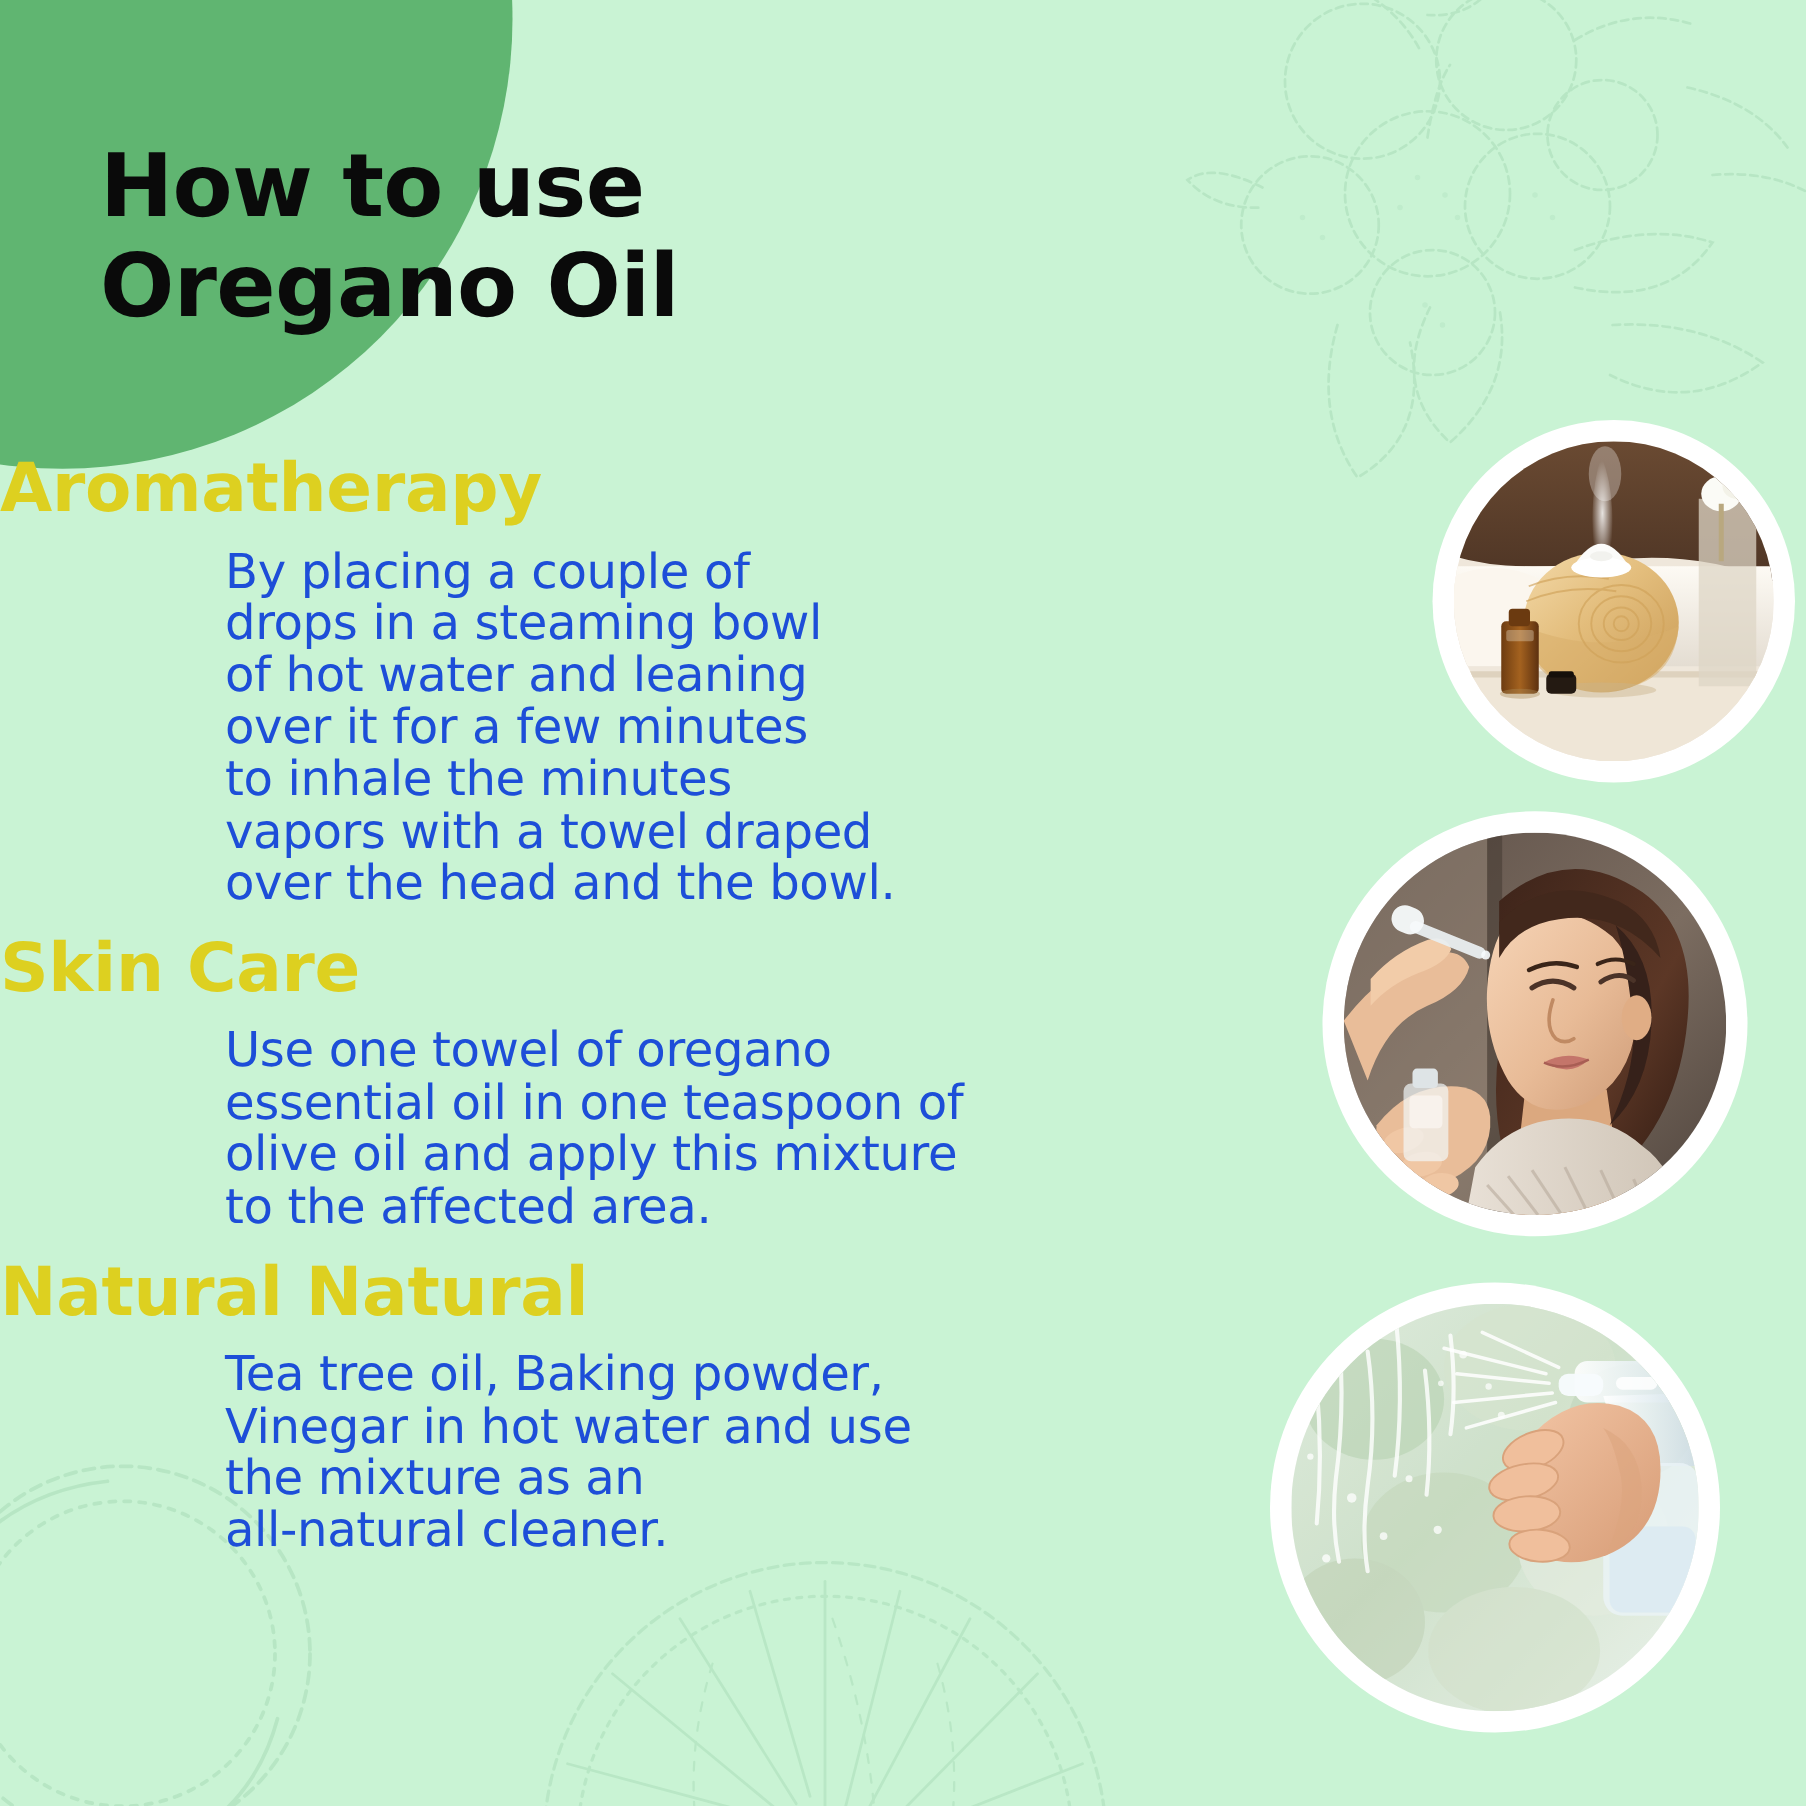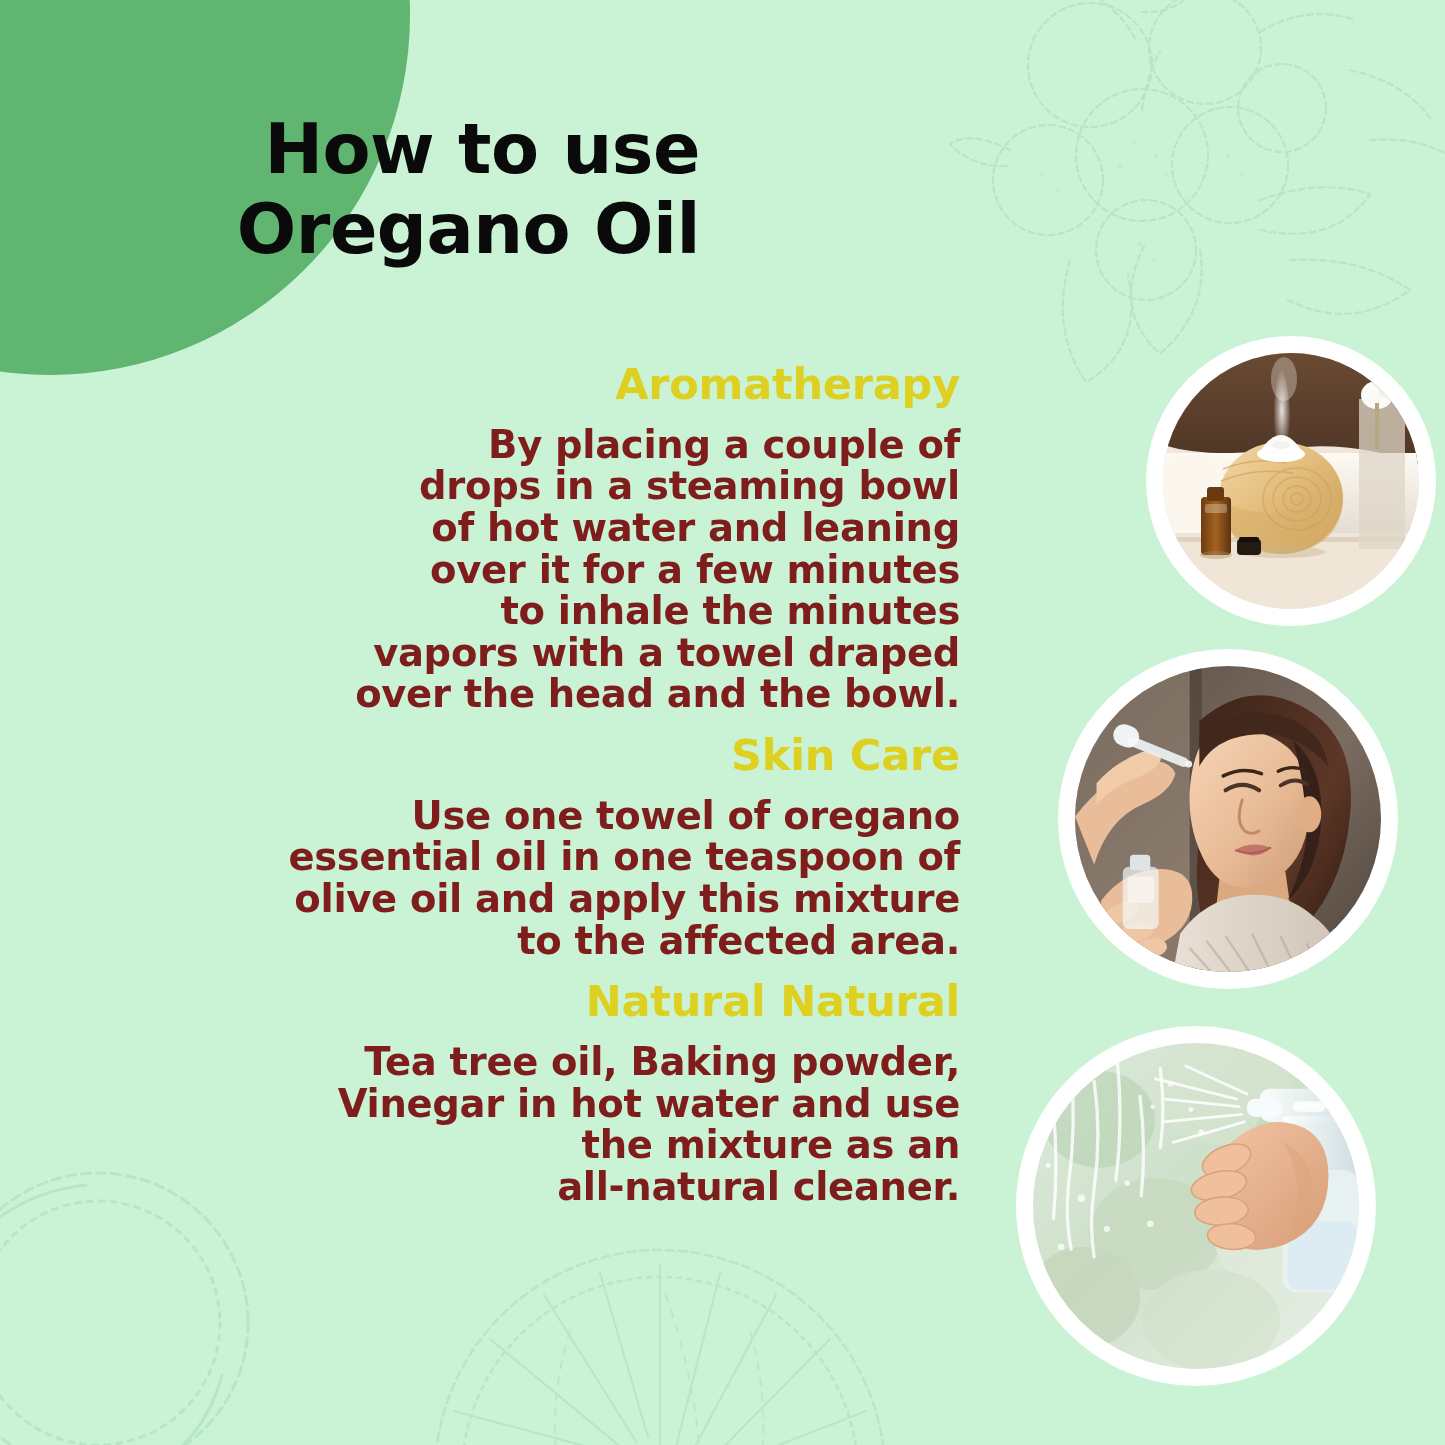--- a/index.html
+++ b/index.html
@@ -7,21 +7,20 @@
     padding: 0;
     background: #ffffff;
   }
   #poster {
     position: relative;
     width: 1445px;
     height: 1445px;
     overflow: hidden;
     background: #c9f3d4;
     font-family: "DejaVu Sans", sans-serif;
-    text-align: right;
   }
 
   
   .wm {
     position: absolute;
     pointer-events: none;
   }
   #wm-citrus-branch { top: -40px; left: 930px; width: 560px; height: 470px; opacity: .30; }
   #wm-fruit-circle  { top: 1155px; left: -70px; width: 330px; height: 330px; opacity: .30; }
   #wm-citrus-slice  { top: 1235px; left: 420px; width: 480px; height: 480px; opacity: .28; }
@@ -55,31 +54,30 @@
   
   #sections {
     position: absolute;
     left: 0;
     top: 360px;
     width: 960px;
   }
   .section { margin-bottom: 4px; }
   .section-heading {
     color: #ddd020;
-    font-size: 43px;
+    font-size: 54px;
     font-weight: bold;
     line-height: 1.16;
-    padding-left: 86px;
     letter-spacing: -0.2px;
     font-family: "DejaVu Sans", sans-serif;
   }
   .section-body {
-    color: #7f1d1d;
+    color: #1d4ed8;
     font-size: 38.5px;
-    font-weight: bold;
+    font-weight: normal;
     line-height: 1.08;
     padding-left: 180px;
     padding-top: 14px;
     padding-bottom: 12px;
     letter-spacing: -0.3px;
     font-family: "DejaVu Sans", sans-serif;
   }
   .section-body .bl { display: block; white-space: nowrap; }
 
   

